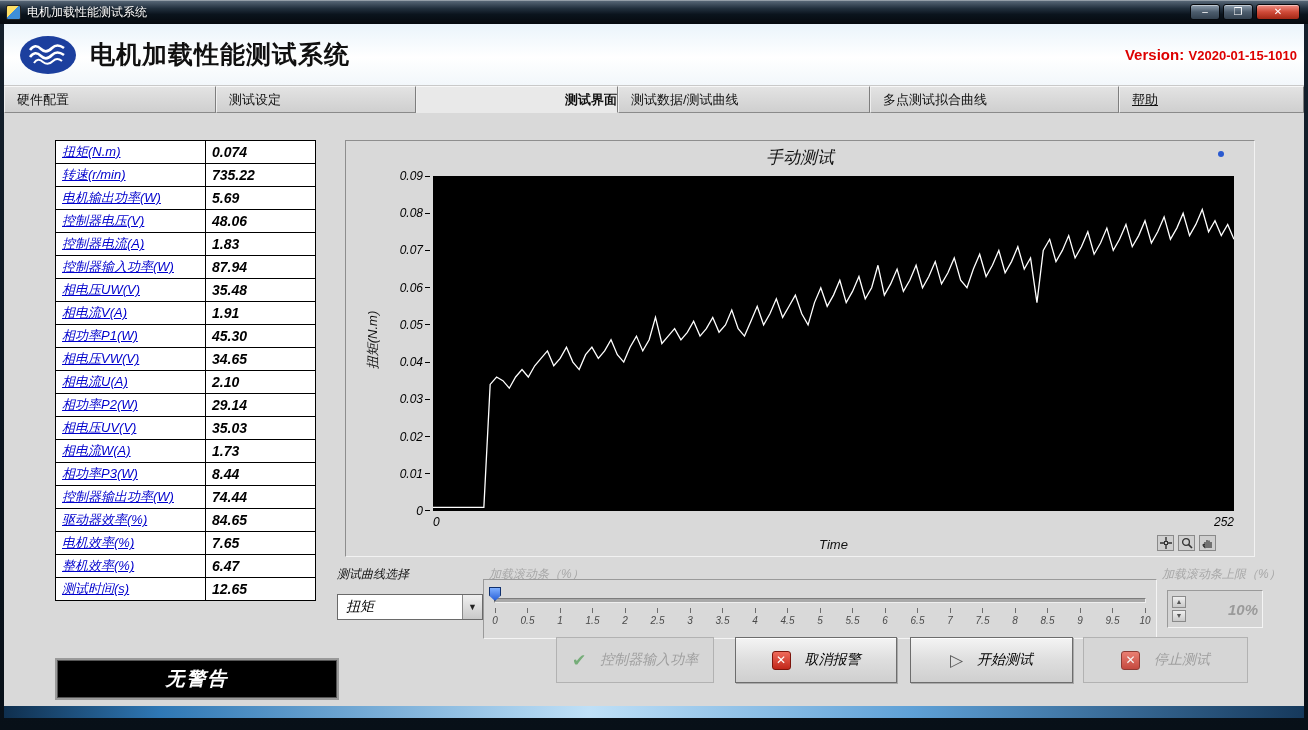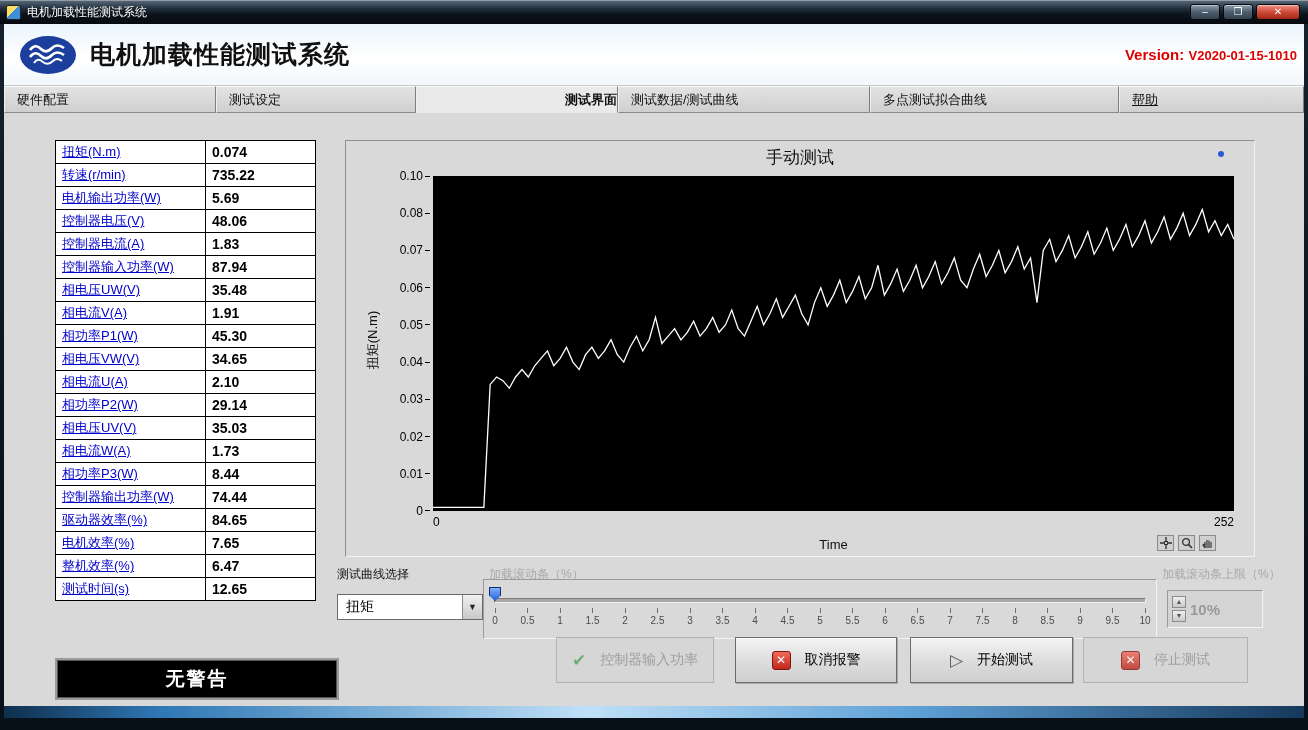--- a/index.html
+++ b/index.html
@@ -44,21 +44,21 @@
   .tab { height:27px; background:linear-gradient(180deg,#e3e3e3,#cfcfcf);
     border-top:1px solid #f8f8f8; border-left:1px solid #efefef;
     border-right:1px solid #7e7e7e; border-bottom:1px solid #8a8a8a;
     display:flex; align-items:center; padding-left:12px; font-size:13px; color:#111; cursor:default; }
   .tab.active { background:#e9e9e9; border-bottom:1px solid #e9e9e9; font-weight:bold; }
   .tab:nth-of-type(1){ width:212px; } .tab:nth-of-type(2){ width:200px; }
   .tab:nth-of-type(3){ width:202px;justify-content:flex-end; } .tab:nth-of-type(4){ width:252px; }
   .tab:nth-of-type(5){ width:249px; } .tab:nth-of-type(6){ width:185px;text-decoration:underline; }
 
   
-  .content { position:absolute; top:89px; left:0; width:100%; height:593px; background:#d9d9d9; }
+  .content { position:absolute; top:89px; left:0; width:100%; height:593px; background:#d9d9d9;font-style:italic; }
 
   
   .meas-table { position:absolute; left:51px; top:27px; border-collapse:collapse; background:#fff; }
   .meas-table td { border:1px solid #000; height:23px; padding:0 6px; background:#fff; white-space:nowrap; }
   td.meas-label { width:150px; color:#0000cc; text-decoration:underline; font-size:13px; }
   td.meas-value { width:110px; font-size:14px; font-weight:bold; color:#000; }
 
   .warning-box { position:absolute; left:51px; top:545px; width:284px; height:42px;
     background:#000; border:2px solid #9a9a9a; box-shadow:inset 0 0 0 1px #555;
     display:flex; align-items:center; justify-content:center; }
@@ -115,21 +115,21 @@
   .stick span { font-size:10px; color:#4a4a4a; margin-top:2px; }
 
   .limit-label { position:absolute; left:1158px; top:453px; font-size:12px; color:#a8a8a8; }
   .spinner { position:absolute; left:1163px; top:477px; width:96px; height:38px;
     background:#d4d4d4; border-top:1px solid #9a9a9a; border-left:1px solid #9a9a9a;
     border-bottom:1px solid #f4f4f4; border-right:1px solid #f4f4f4;
     display:flex; align-items:center; padding:4px; gap:4px; }
   .spin-arrows { display:flex; flex-direction:column; gap:2px; }
   .spin-btn { width:14px; height:12px; background:linear-gradient(180deg,#efefef,#c9c9c9);
     border:1px solid #8a8a8a; font-size:7px; color:#555; line-height:10px; text-align:center; }
-  .spin-value { flex:1; text-align:left; font-size:15px; font-weight:bold; color:#9a9a9a; }
+  .spin-value { flex:1; text-align:right; font-size:15px; font-weight:bold; color:#9a9a9a; }
 
   
   .action-btn { position:absolute; top:524px; height:46px;
     background:linear-gradient(180deg,#f4f4f4,#dedede 50%,#cfcfcf);
     border:1px solid #6d6d6d; box-shadow:inset 0 1px 0 #fff, 1px 1px 0 #aaa;
     display:flex; align-items:center; justify-content:center; gap:14px;
     font-size:14px; color:#000; cursor:default; }
   .action-btn .btn-label { font-size:14px; }
   .action-btn.disabled { background:#d6d6d6; border-color:#b2b2b2; box-shadow:none; color:#9e9e9e; }
   .btn-save  { left:552px; width:158px; }
@@ -315,21 +315,21 @@
 
       <div class="chart-panel">
         <div class="chart-title">手动测试</div>
         <div class="legend-dot"></div>
 
         <div class="y-axis-title">扭矩(N.m)</div>
 
         <div class="y-ticks">
 
             <div class="y-tick">
-              <span>0.10</span>
+              <span>0.09</span>
               <i></i>
             </div>
 
             <div class="y-tick">
               <span>0.08</span>
               <i></i>
             </div>
 
             <div class="y-tick">
               <span>0.07</span>

